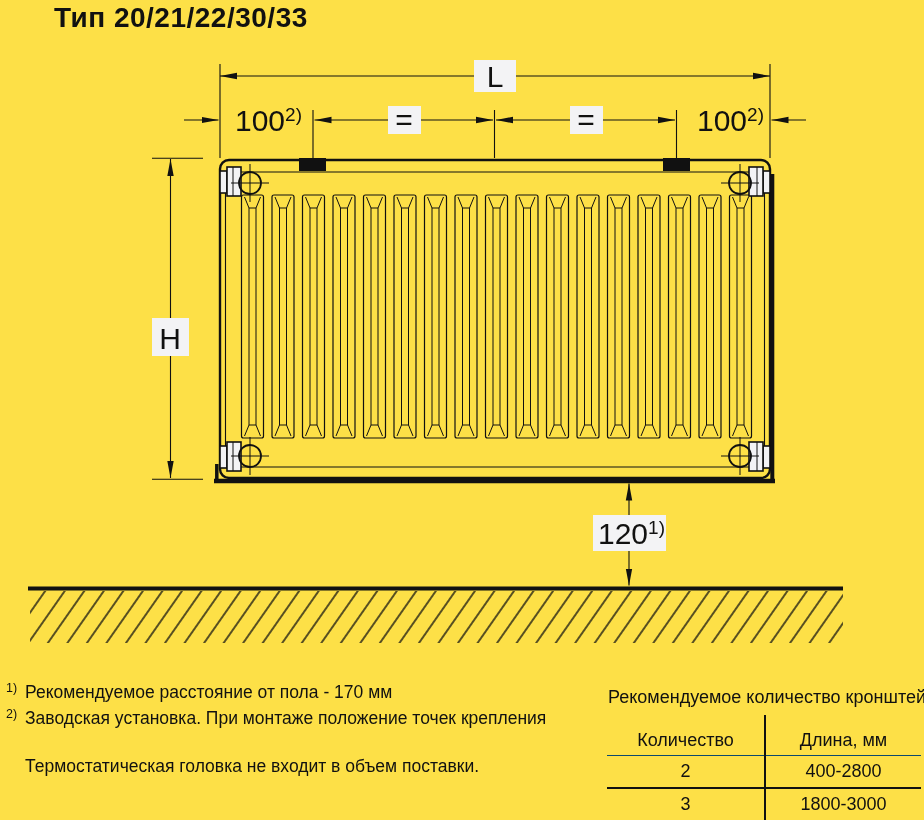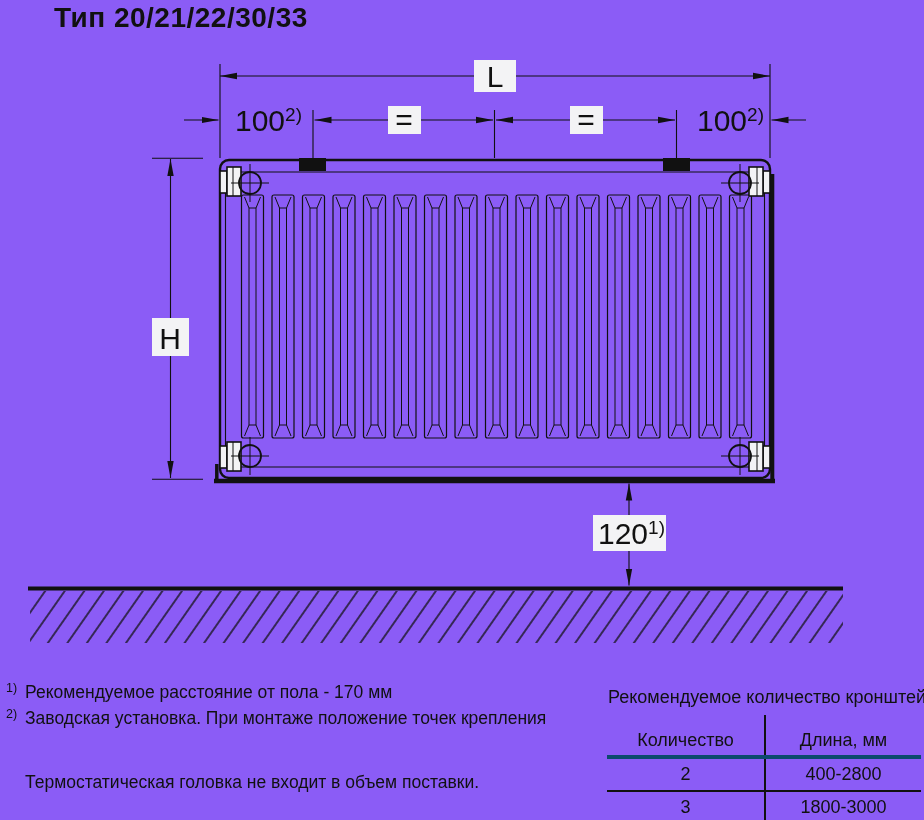--- a/index.html
+++ b/index.html
@@ -1,42 +1,42 @@
 <!DOCTYPE html>
 <html><head>
 <meta charset="utf-8">
 <style>
   html,body{margin:0;padding:0;}
   .page{
     position:relative;width:924px;height:820px;overflow:hidden;
-    background:#8b5cf6;color:#111;
+    background:#fde047;color:#111;
     font-family:"Liberation Sans","DejaVu Sans",sans-serif;
   }
   .page-title{
     position:absolute;left:54px;top:2px;
     font-size:28px;font-weight:bold;letter-spacing:.5px;
   }
   svg{position:absolute;left:0;top:0;}
   .ln{stroke:#111;fill:none;}
   .dimtxt{font-family:"Liberation Sans","DejaVu Sans",sans-serif;font-size:30px;fill:#111;}
   .suptxt{font-size:19px;}
   #fins rect{fill:none;stroke:#111;stroke-width:1.2;}
   #fins path{fill:none;stroke:#111;stroke-width:1;}
   .fitting rect{fill:#f3f3f5;stroke:#111;stroke-width:1.6;}
   .fitting circle{fill:none;stroke:#111;stroke-width:1.8;}
   .fitting line{stroke:#111;stroke-width:1;}
   .footnotes{position:absolute;left:6px;top:679px;font-size:17.5px;line-height:26px;}
   .fn{position:relative;padding-left:19px;}
   .fnm{position:absolute;left:0;top:-4px;font-size:12.5px;}
-  .note{position:absolute;left:25px;top:753px;font-size:17.5px;line-height:26px;margin-top:16px;}
+  .note{position:absolute;left:25px;top:753px;font-size:17.5px;line-height:26px;}
   .tblwrap{position:absolute;left:607px;top:687px;width:314px;font-size:18px;}
   .tbl-title{white-space:nowrap;padding-left:1px;}
   table{border-collapse:collapse;margin-top:7px;width:314px;table-layout:fixed;}
   td,th{text-align:center;font-weight:normal;padding:0;}
-  th{height:26px;vertical-align:bottom;padding-bottom:4px;border-bottom:4px solid #0c4a6e;}
+  th{height:26px;vertical-align:bottom;padding-bottom:4px;border-bottom:1px solid #0c4a6e;}
   tr.sp td{height:10px;}
   td{height:31px;vertical-align:middle;}
   td:first-child,th:first-child,tr.sp td:first-child{border-right:2px solid #111;}
   tr.r1 td{border-bottom:2px solid #111;}
 </style>
 </head>
 <body>
 
 <div class="page">
 

